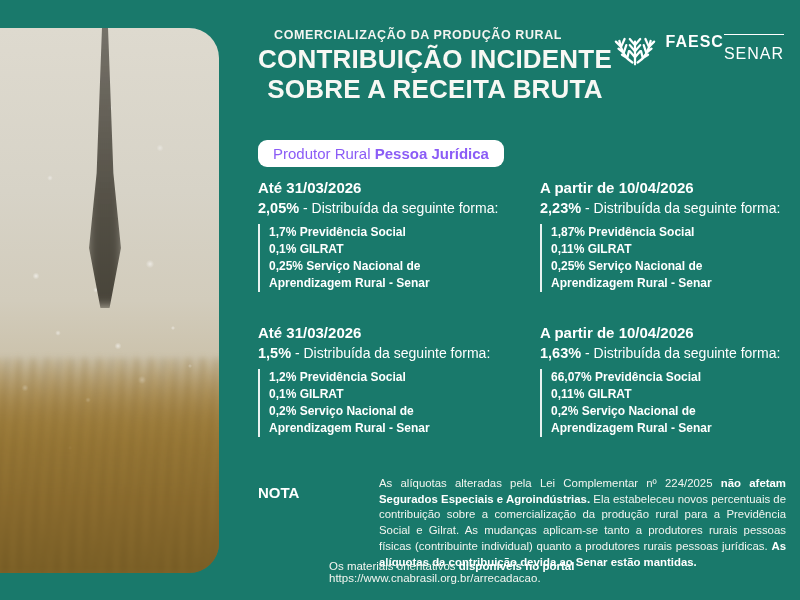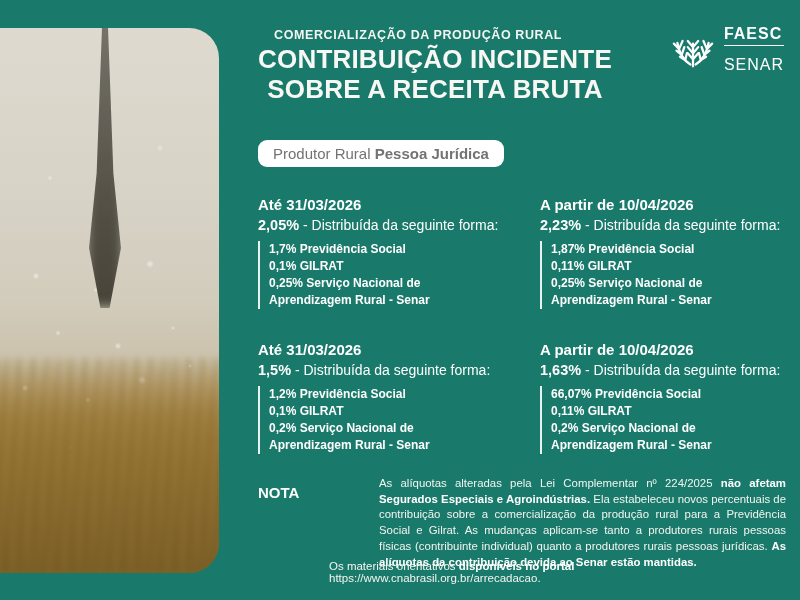--- a/index.html
+++ b/index.html
@@ -55,33 +55,33 @@
     font-size:12.5px;font-weight:bold;letter-spacing:.6px;color:#F3F5F0;
   }
   .title{
     position:absolute;left:0;top:44px;
     font-size:26px;font-weight:bold;line-height:30px;letter-spacing:.2px;color:#F7F8F4;
   }
   .title span{display:block;text-align:center;}
   .logo{
     position:absolute;right:2px;top:26px;display:flex;align-items:center;gap:9px;
   }
-  .logo .names{display:flex;flex-direction:column;line-height:1;}
+  .logo .names{display:flex;flex-direction:row;line-height:1;}
   .logo .names .org1{font-size:16px;font-weight:bold;letter-spacing:1px;padding-bottom:3px;}
   .logo .names .org2{font-size:16px;font-weight:normal;letter-spacing:1px;border-top:1.5px solid #fff;padding-top:11px;}
   
   .section{position:absolute;left:0;right:0;}
   .section.pj{top:140px;}
   .section.pf{top:312px;}
   .badge{
-    display:inline-block;background:#FFFFFF;color:#737373;
+    display:inline-block;background:#FFFFFF;color:#8b5cf6;
     border-radius:9px;padding:6px 15px;font-size:15px;line-height:1;
   }
   .badge .emph{font-weight:bold;}
-  .cols{display:grid;grid-template-columns:282px 1fr;margin-top:29px;}
+  .cols{display:grid;grid-template-columns:282px 1fr;margin-top:12px;}
   .period{font-size:15px;font-weight:bold;line-height:1.25;}
   .rate-line{font-size:14px;margin-top:2px;}
   .rate-line .rate{font-weight:bold;font-size:14.5px;}
   .breakdown{
     margin-top:8px;border-left:2px solid rgba(255,255,255,.9);
     padding-left:9px;max-width:190px;
     font-size:12px;font-weight:bold;line-height:1.42;
   }
   .breakdown div{margin:0;}
   

